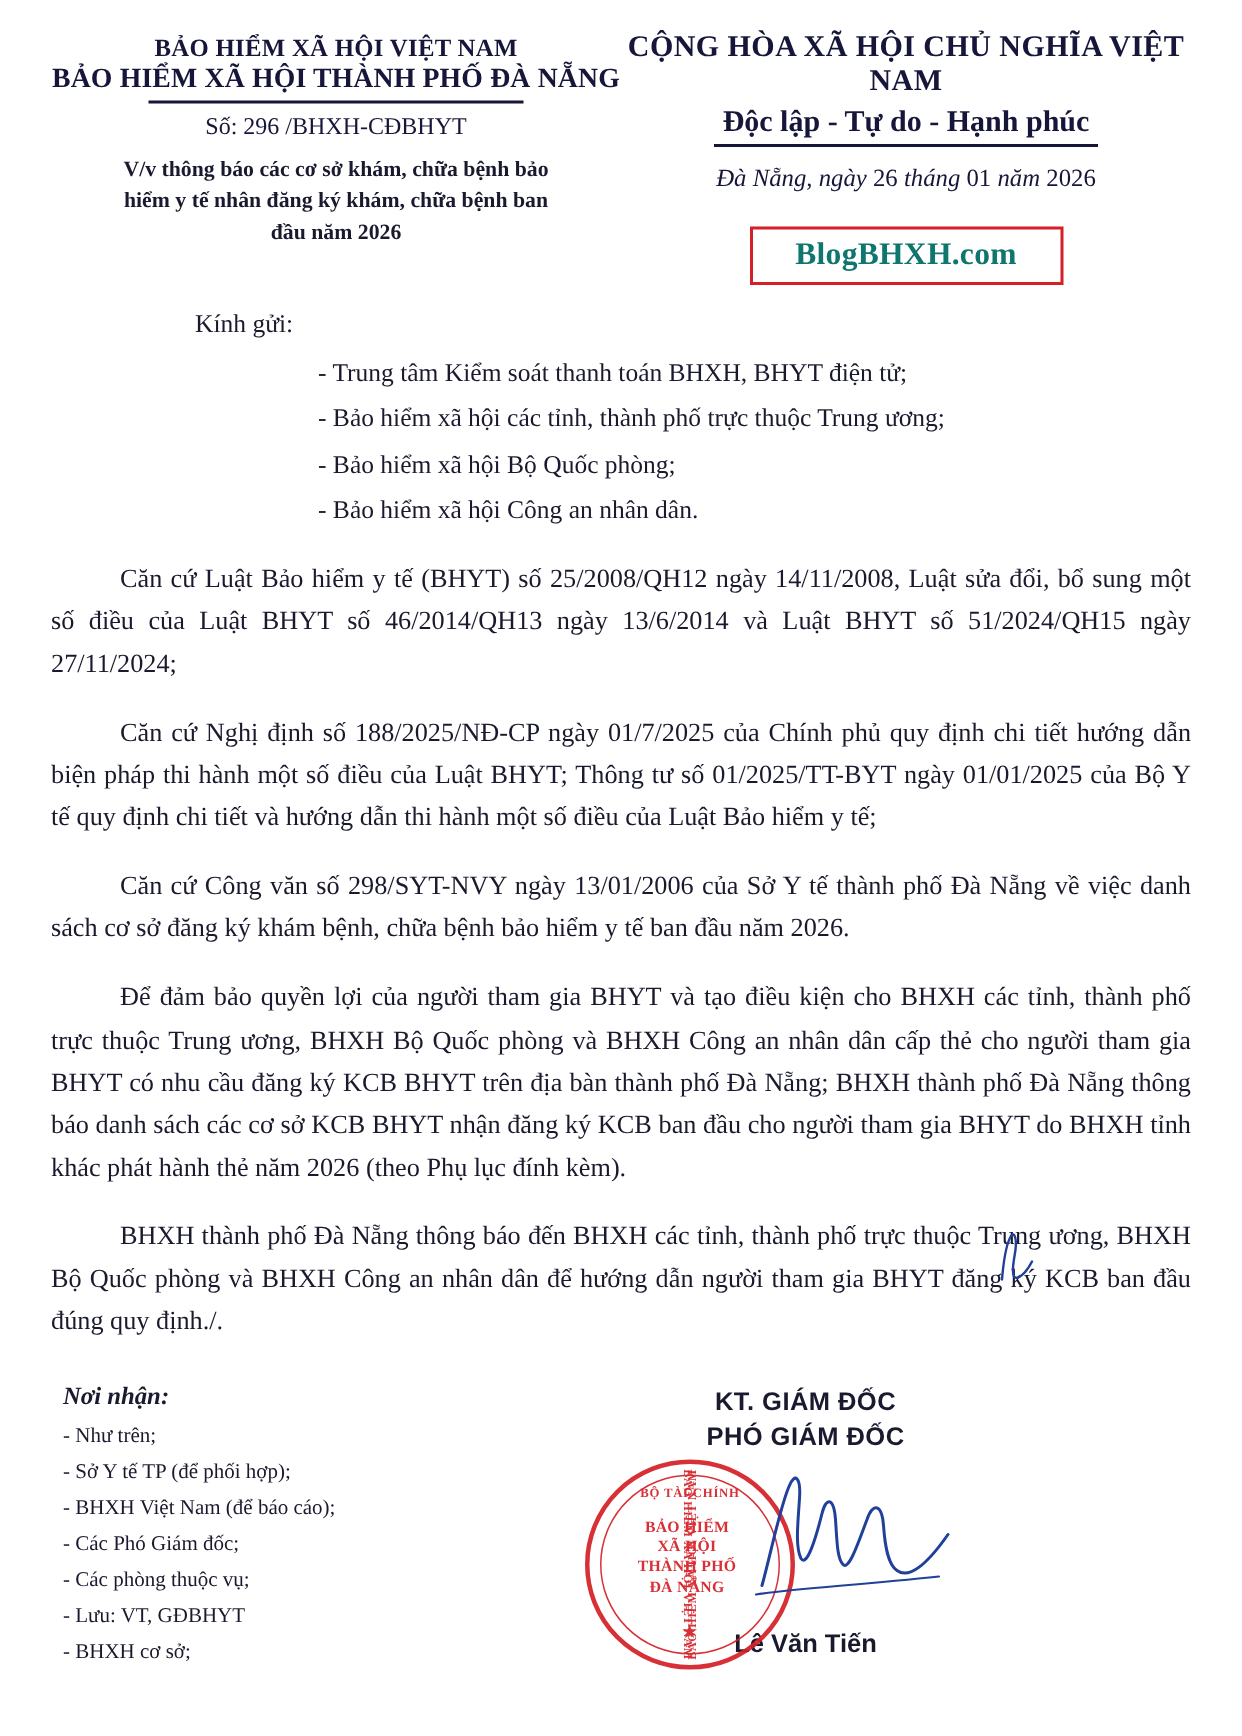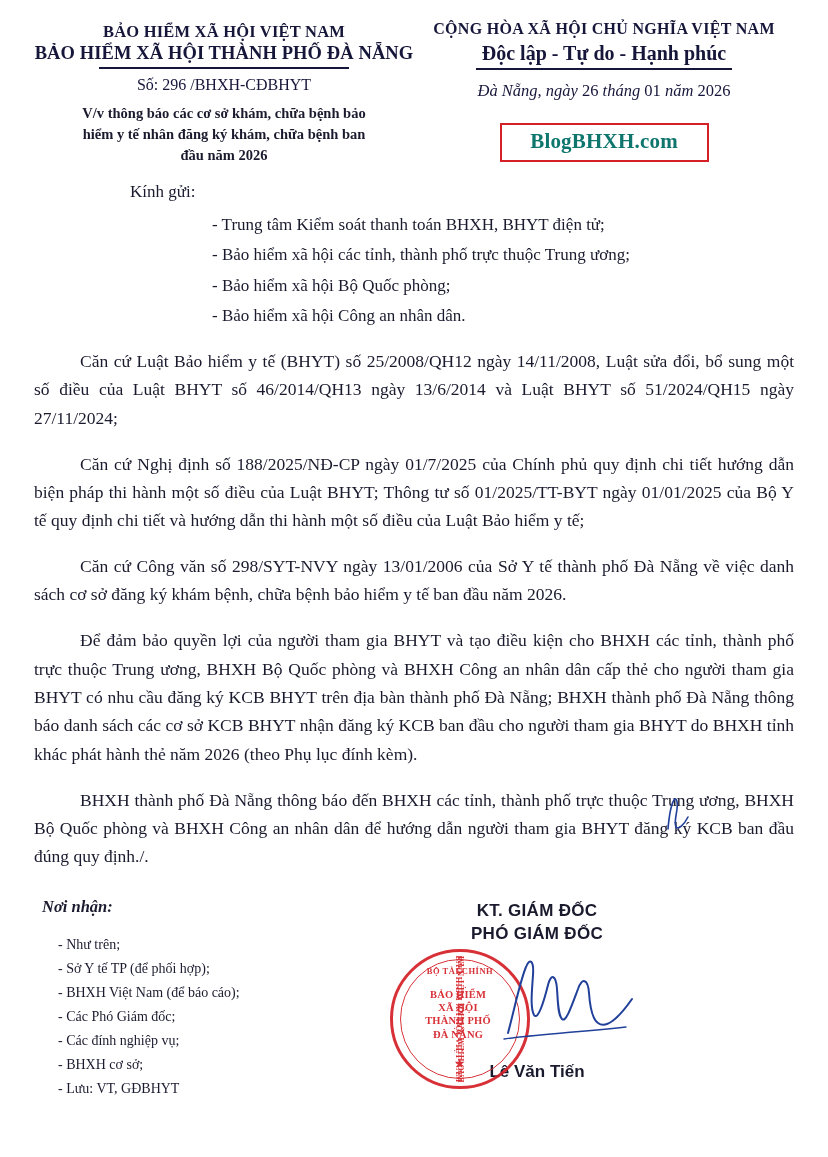--- a/index.html
+++ b/index.html
@@ -61,21 +61,21 @@
   }
   .vv-block {
     font-size:14.5px;
     line-height:1.45;
     margin:9px auto 0 auto;
     width:305px;
     text-align:center;
     font-weight:bold;
   }
   .nation {
-    font-size:16px;
+    font-size:20px;
     font-weight:bold;
     letter-spacing:0.3px;
     color:#16163a;
   }
   .motto {
     font-size:20px;
     font-weight:bold;
     margin-top:4px;
     color:#16163a;
   }
@@ -140,21 +140,21 @@
     padding-left:8px;
   }
   .noi-nhan-title {
     font-size:16.5px;
     font-weight:bold;
     font-style:italic;
     margin-bottom:5px;
   }
   .noi-nhan ul {
     list-style:none;
-    margin:16px;
+    margin:0;
     padding:0;
     font-size:14px;
     line-height:1.72;
   }
   .noi-nhan li::before {
     content:"- ";
   }
   .sign {
     width:330px;
     text-align:center;
@@ -290,23 +290,23 @@
 
   <div class="footer">
 
     <div class="noi-nhan">
       <div class="noi-nhan-title">Nơi nhận:</div>
       <ul>
         <li>Như trên;</li>
         <li>Sở Y tế TP (để phối hợp);</li>
         <li>BHXH Việt Nam (để báo cáo);</li>
         <li>Các Phó Giám đốc;</li>
-        <li>Các đính nghiệp vụ;</li>
+        <li>Các phòng thuộc vụ;</li>
+        <li>Lưu: VT, GĐBHYT</li>
         <li>BHXH cơ sở;</li>
-        <li>Lưu: VT, GĐBHYT</li>
       </ul>
     </div>
 
     <div class="sign">
       <div class="sign-title1">KT. GIÁM ĐỐC</div>
       <div class="sign-title2">PHÓ GIÁM ĐỐC</div>
 
       <svg class="scribble-small" width="40" height="38" viewBox="0 0 40 38">
         <path d="M10 34 C11 22, 13 10, 16 5 C18 2, 20 6, 19 14 C18 22, 16 28, 18 32 C20 35, 26 30, 30 22" fill="none" stroke="#21409a" stroke-width="1.6" stroke-linecap="round"></path>
       </svg>

